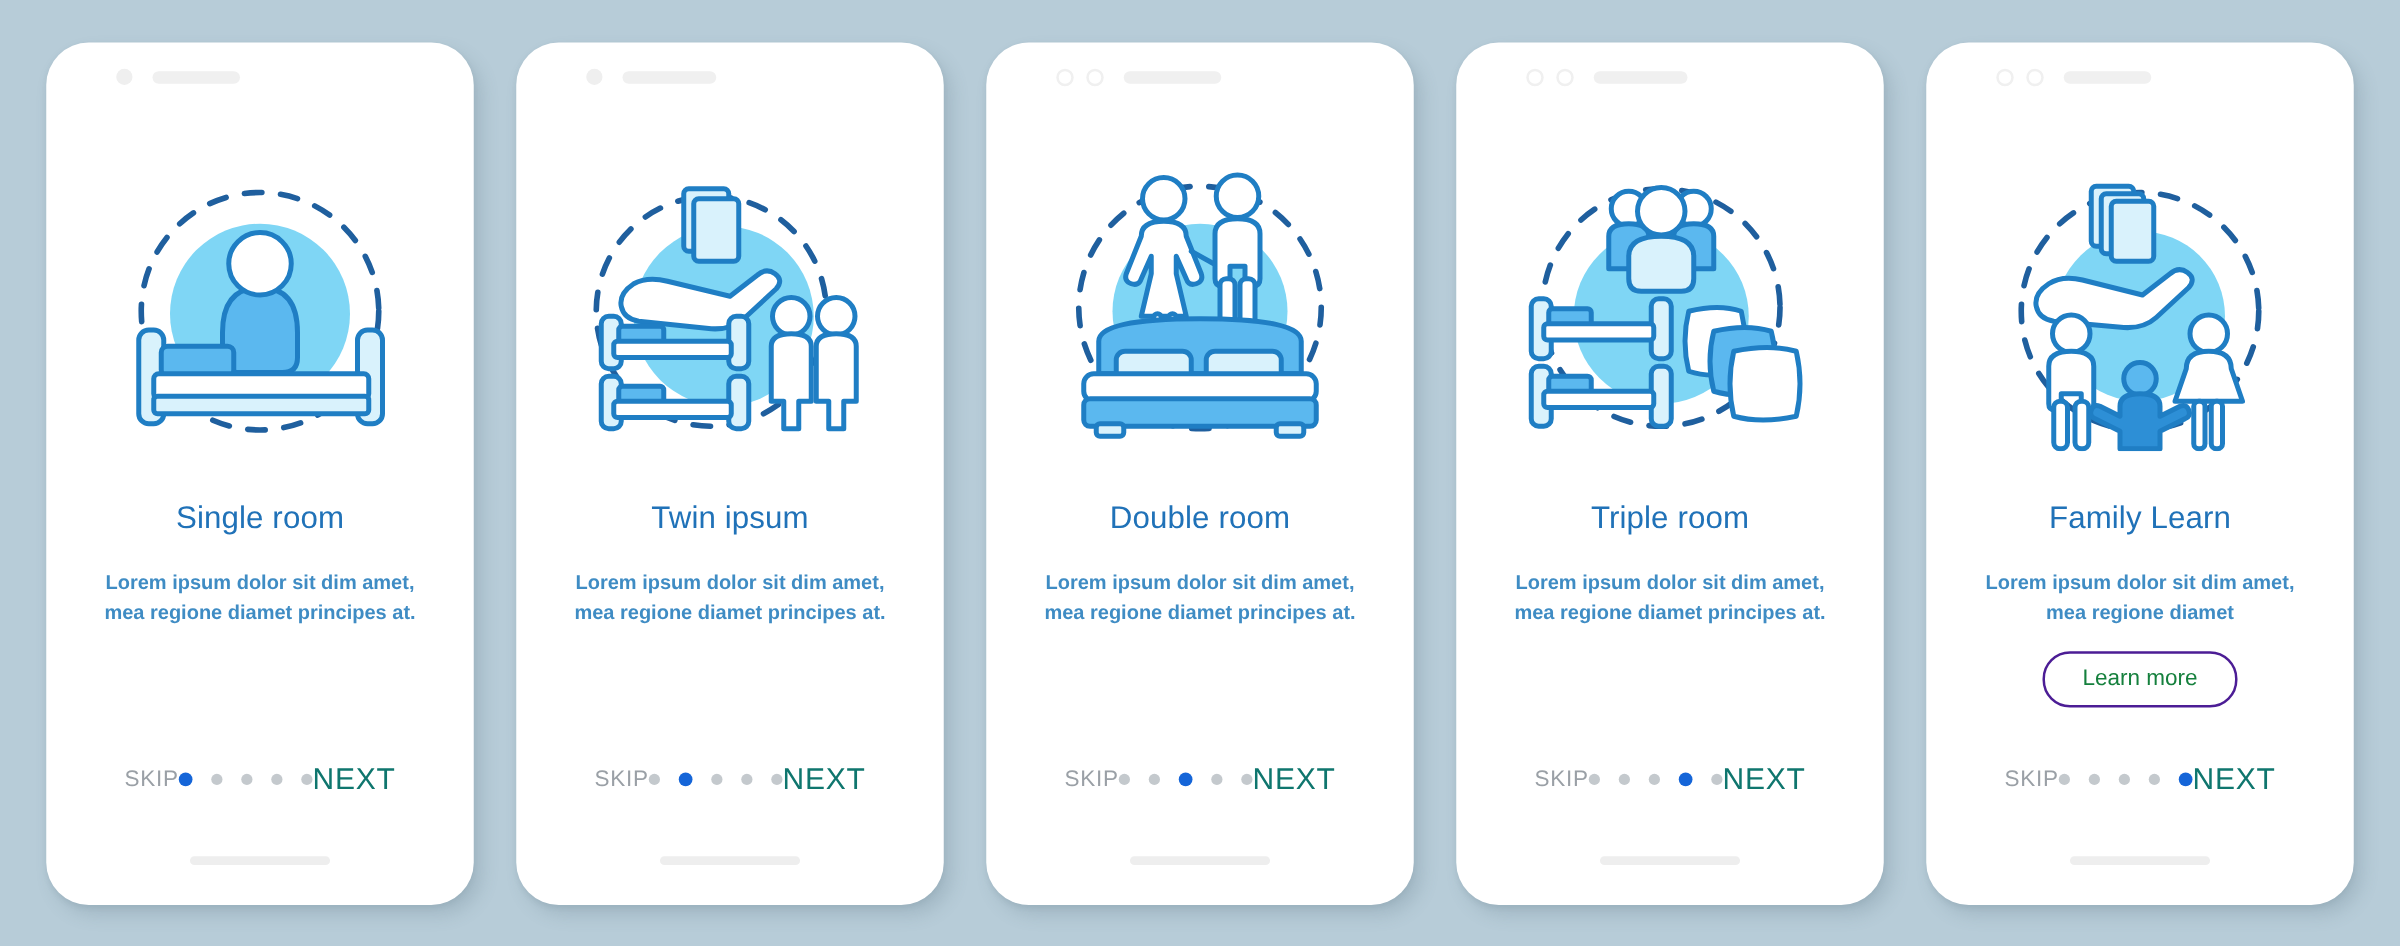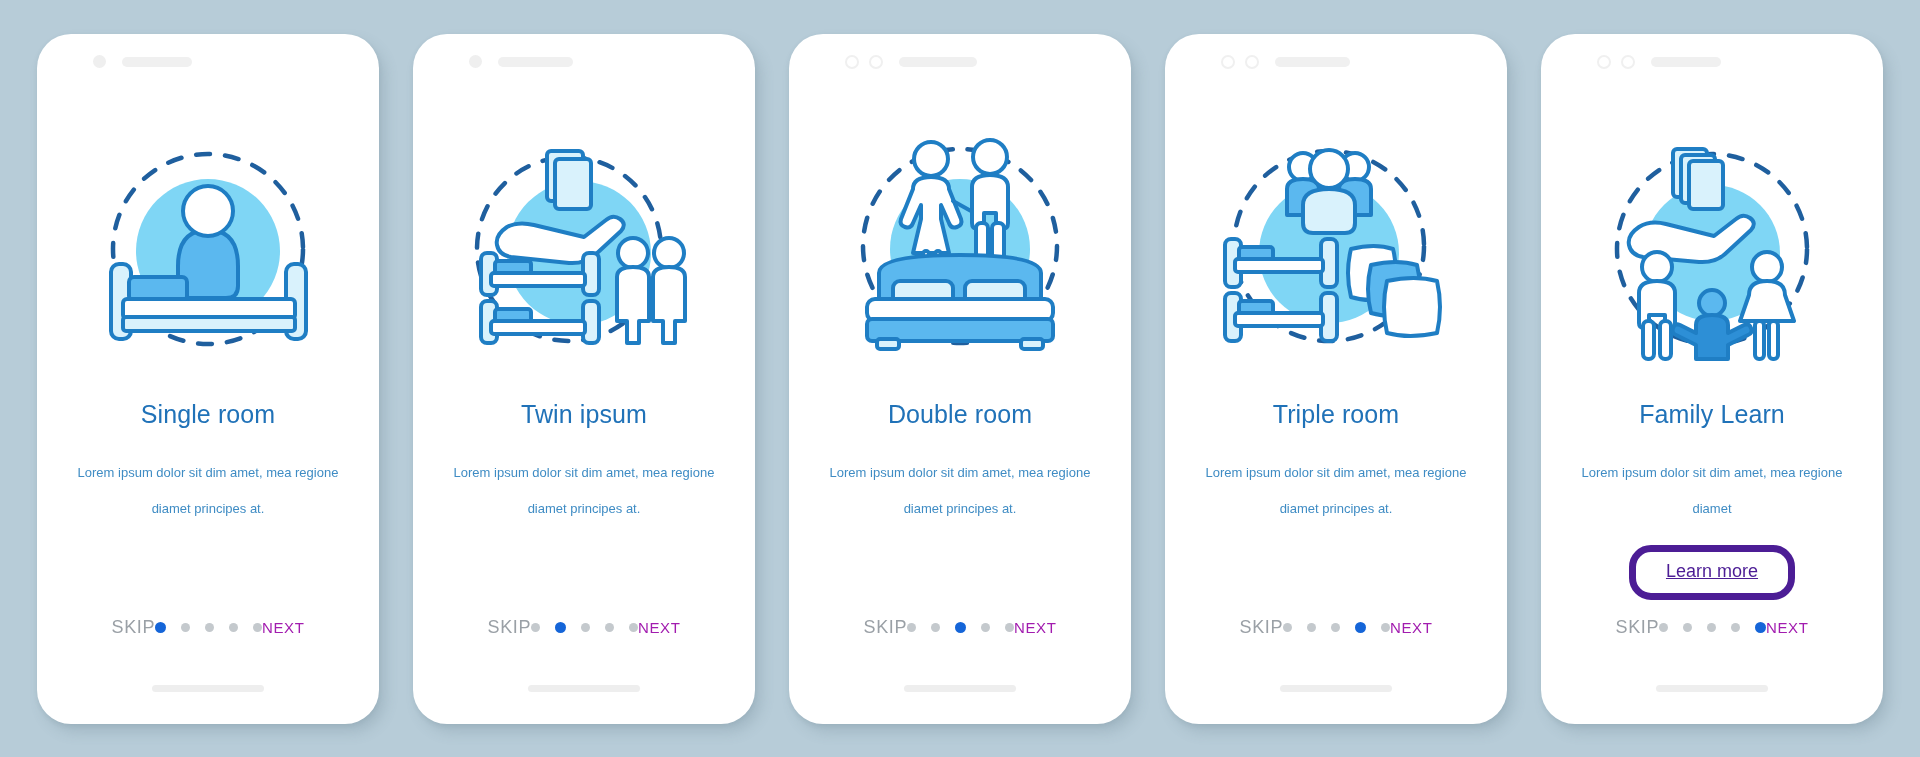--- a/index.html
+++ b/index.html
@@ -100,59 +100,59 @@
     color: #2072b8;
     font-size: 25px;
     font-weight: 400;
     letter-spacing: .1px;
     text-align: center;
     margin-top: 4px;
   }
 
   .card-body {
     color: #3f8cc4;
-    font-size: 13px;
-    line-height: 36px;
+    font-size: 16px;
+    line-height: 24px;
     text-align: center;
     width: 268px;
     margin-top: 26px;
+    font-weight: bold;
   }
 
   .learn-more {
     margin-top: 18px;
-    border: 7px solid #4c1d95;
-    color: #4c1d95;
+    border: 2px solid #4c1d95;
+    color: #15803d;
     background: transparent;
     border-radius: 22px;
     font-size: 18px;
     font-family: "Liberation Sans", sans-serif;
     padding: 9px 30px 11px;
     cursor: pointer;
-    text-decoration: underline;
   }
 
   
   .nav-row {
     position: absolute;
     bottom: 86px;
     left: 0;
     width: 100%;
     display: flex;
     align-items: center;
     justify-content: center;
   }
   .skip {
     color: #9aa0a6;
     font-size: 18px;
     letter-spacing: .6px;
     cursor: pointer;
   }
   .next {
-    color: #a21caf;
-    font-size: 15px;
+    color: #0f766e;
+    font-size: 24px;
     letter-spacing: .6px;
     cursor: pointer;
   }
   .dots { display: flex; align-items: center; gap: 15px; }
   .dot {
     width: 9px; height: 9px;
     border-radius: 50%;
     background: #c4c9cd;
     cursor: pointer;
   }

